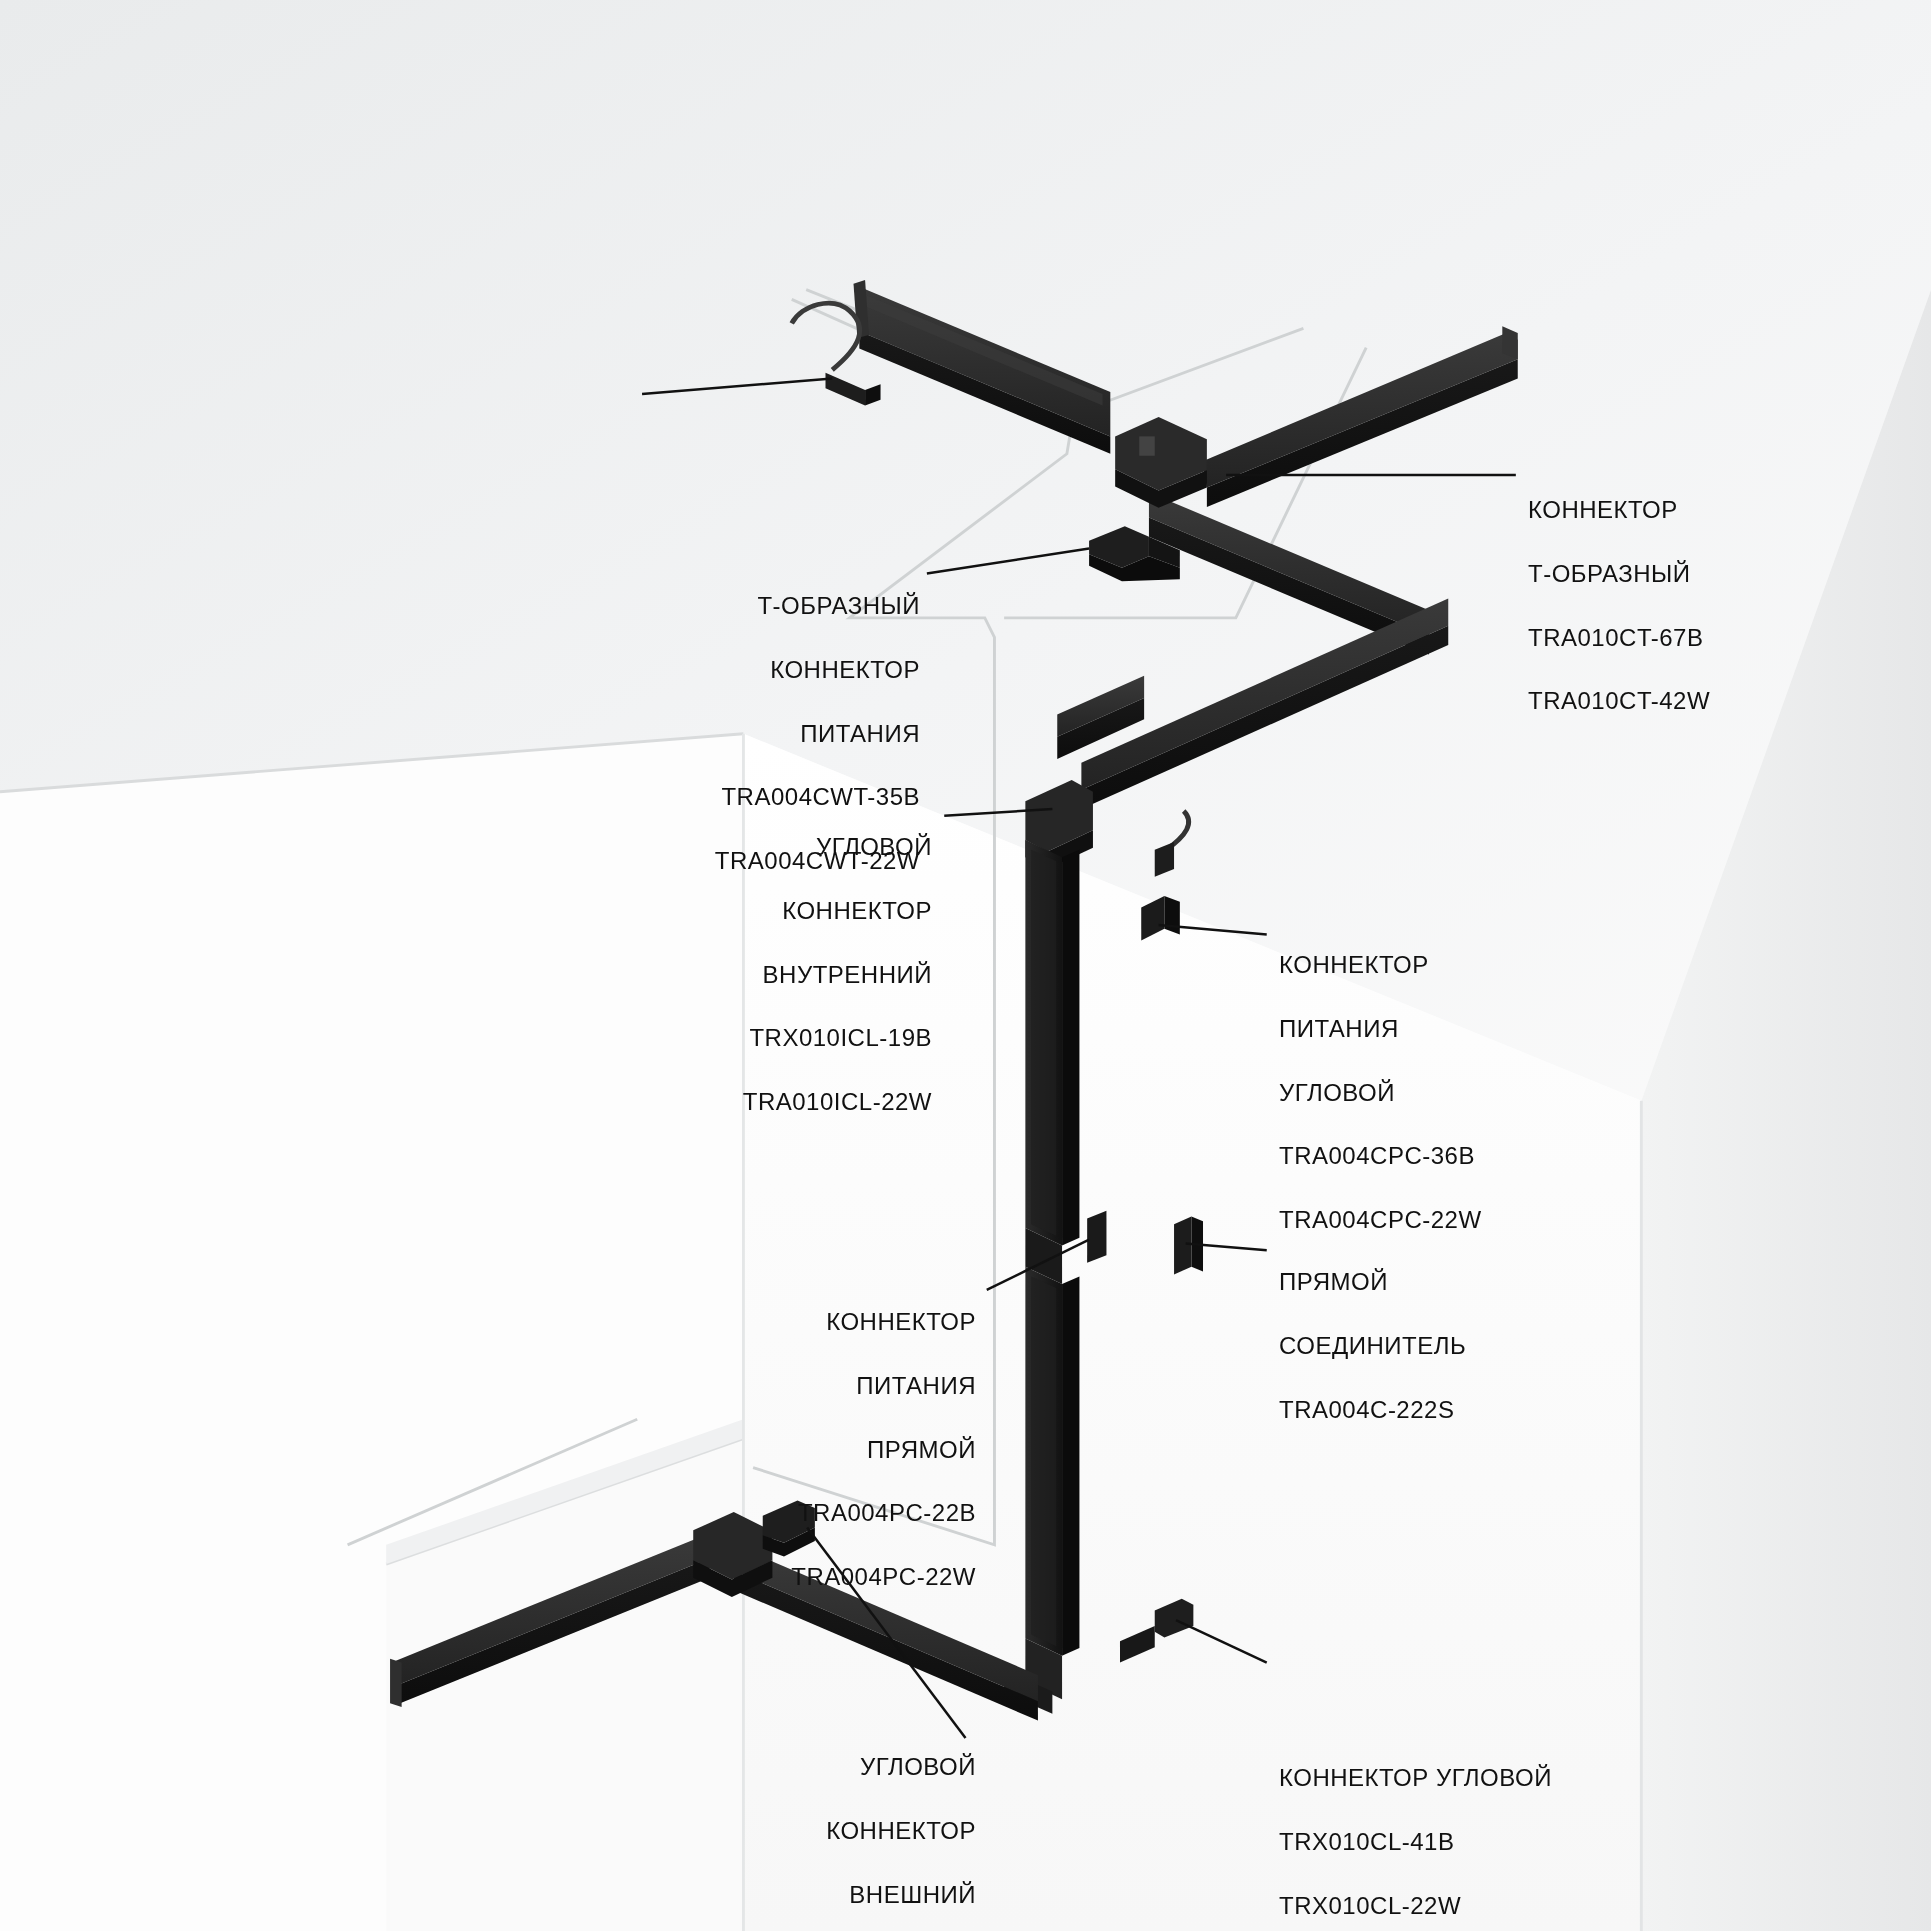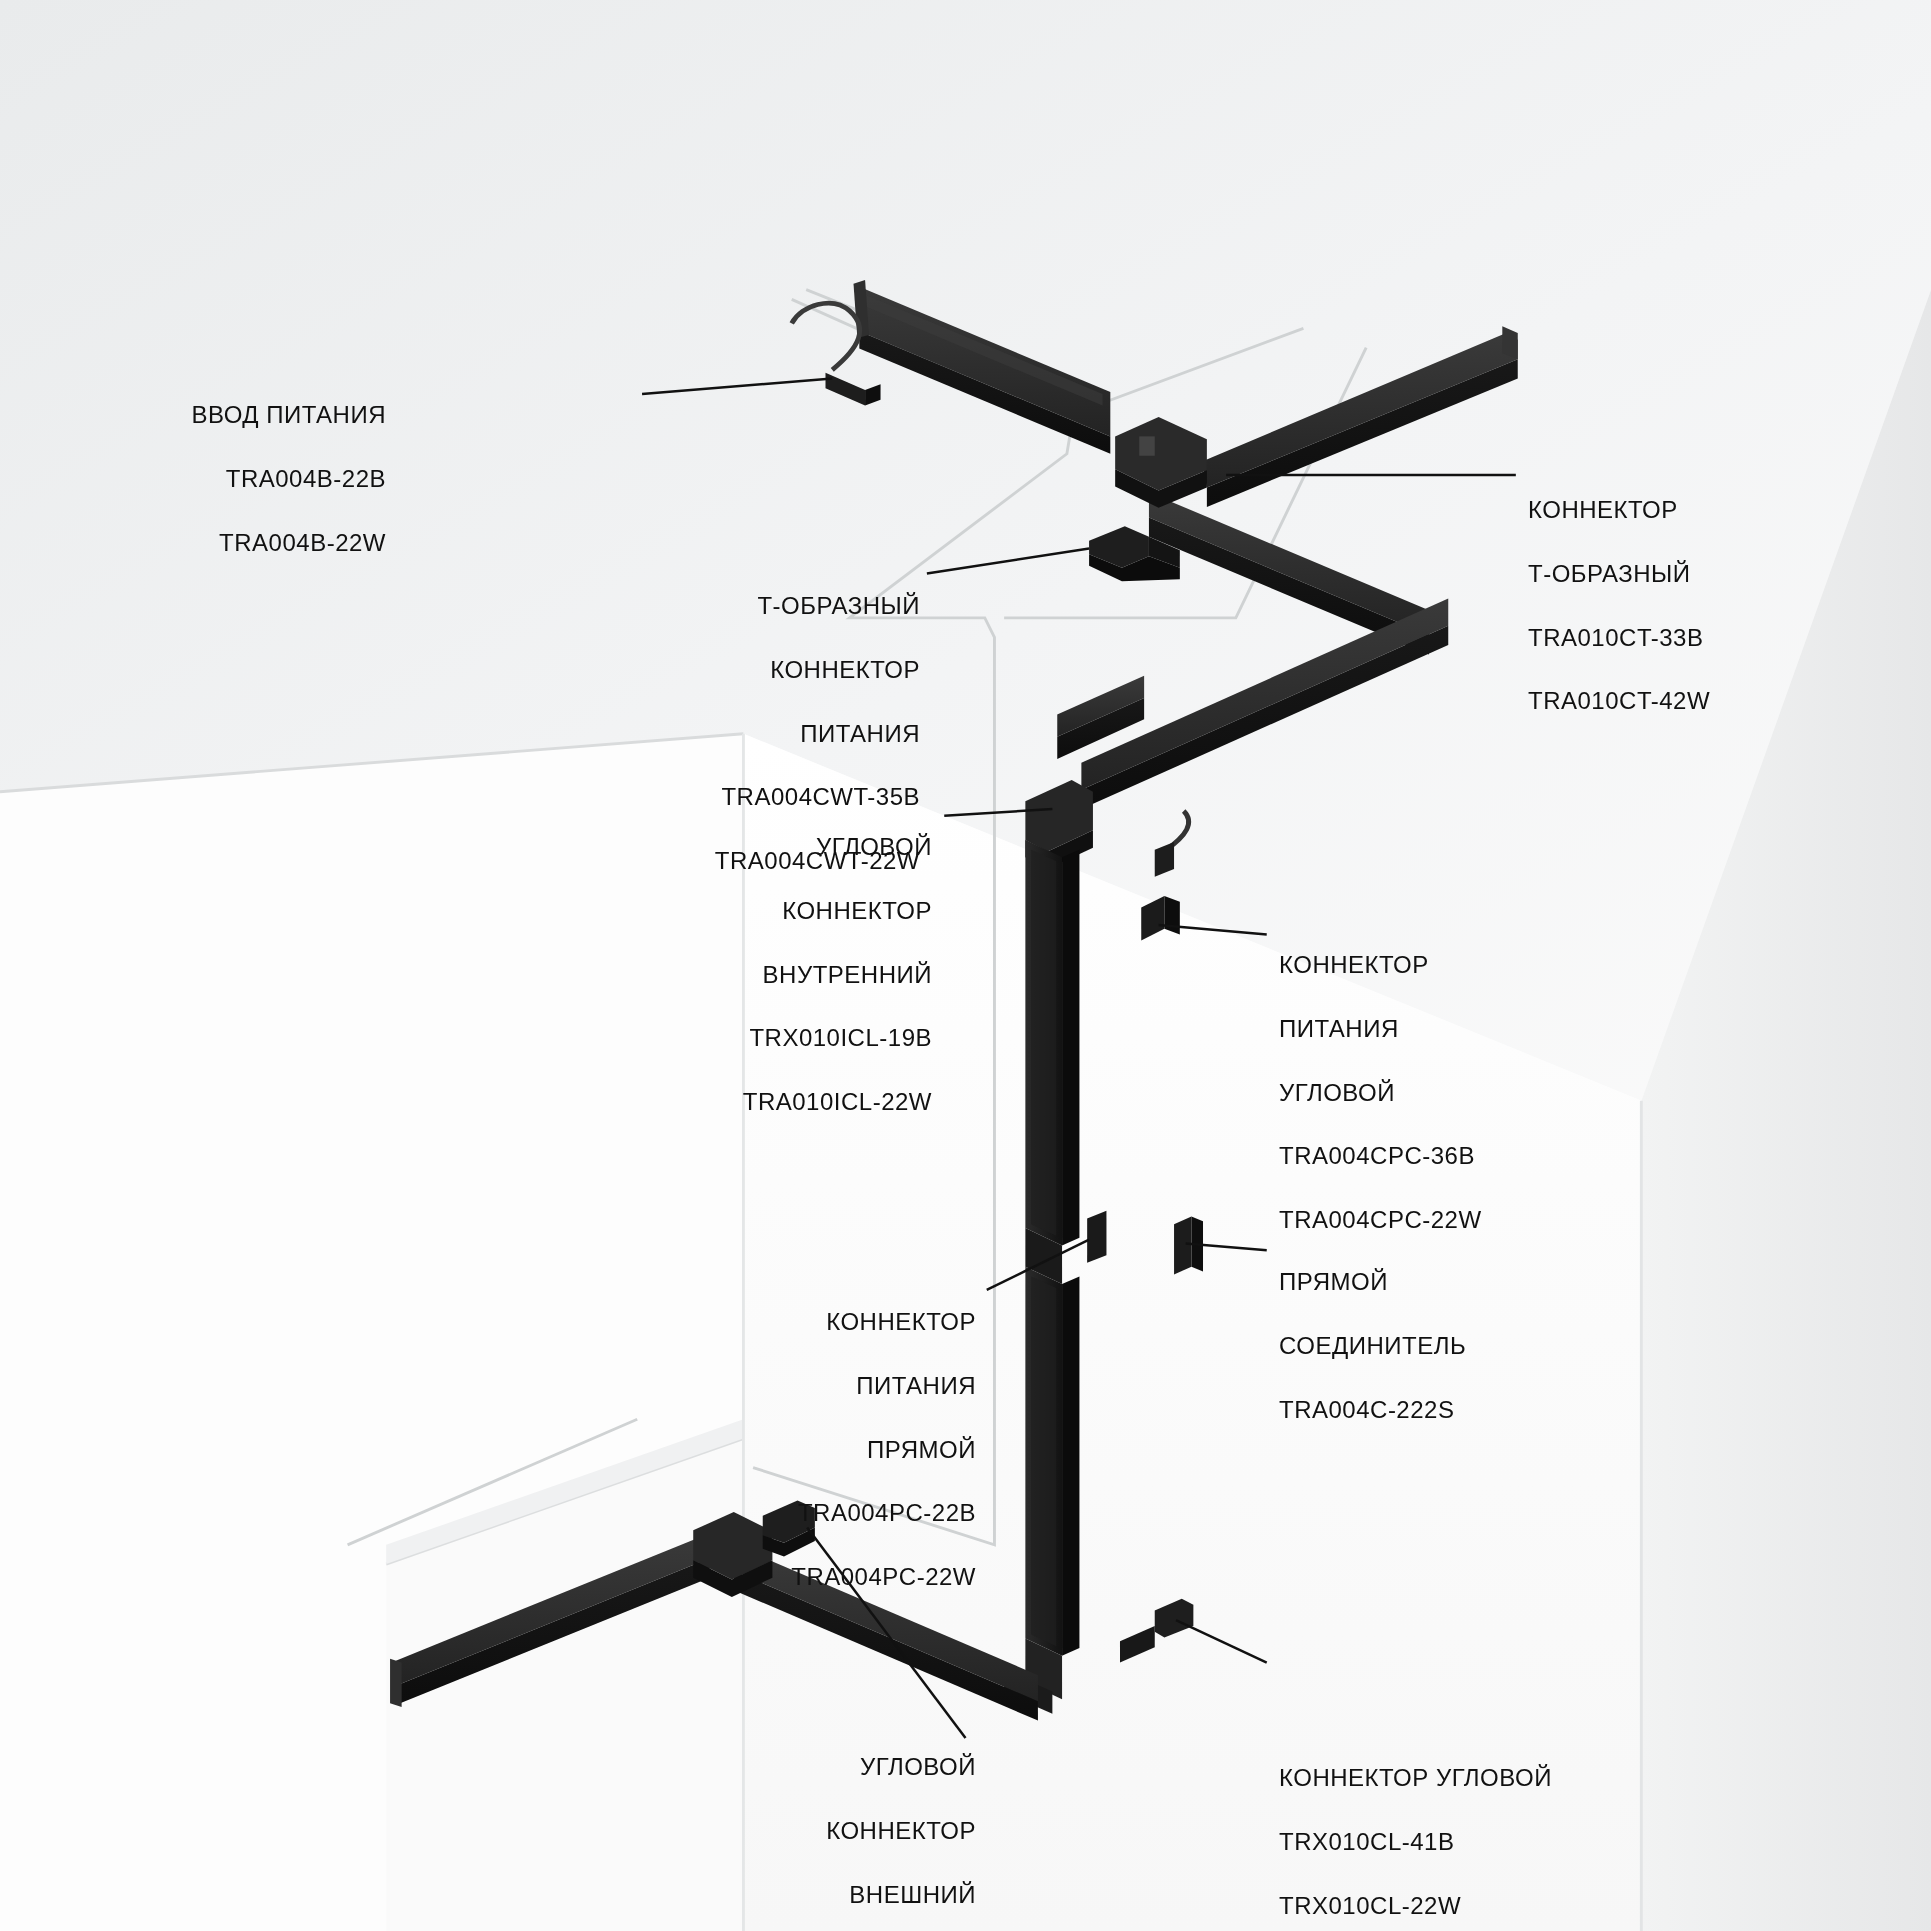--- a/index.html
+++ b/index.html
@@ -207,30 +207,25 @@
       <path d="M960,594 L1128,568"></path>
       <path d="M978,845 L1090,838"></path>
       <path d="M1312,968 L1200,958"></path>
       <path d="M1312,1295 L1228,1288"></path>
       <path d="M1022,1336 L1128,1284"></path>
       <path d="M1312,1722 L1218,1678"></path>
       <path d="M1000,1800 L836,1582"></path>
     </g>
   </svg>
 
-  <div class="label right" style="left:116px; top:367px; width:270px;">
-    <span class="lbl-line">ВВОД ПИТАНИЯ</span>
-    <span class="lbl-line">TRA004B-22B</span>
-    <span class="lbl-line">TRA004B-22W</span>
-  </div>
 
   <div class="label left" style="left:1528px; top:462px; width:386px;">
     <span class="lbl-line">КОННЕКТОР</span>
     <span class="lbl-line">Т-ОБРАЗНЫЙ</span>
-    <span class="lbl-line">TRA010CT-33B</span>
+    <span class="lbl-line">TRA010CT-67B</span>
     <span class="lbl-line">TRA010CT-42W</span>
   </div>
 
   <div class="label right" style="left:630px; top:558px; width:290px;">
     <span class="lbl-line">Т-ОБРАЗНЫЙ</span>
     <span class="lbl-line">КОННЕКТОР</span>
     <span class="lbl-line">ПИТАНИЯ</span>
     <span class="lbl-line">TRA004CWT-35B</span>
     <span class="lbl-line">TRA004CWT-22W</span>
   </div>

